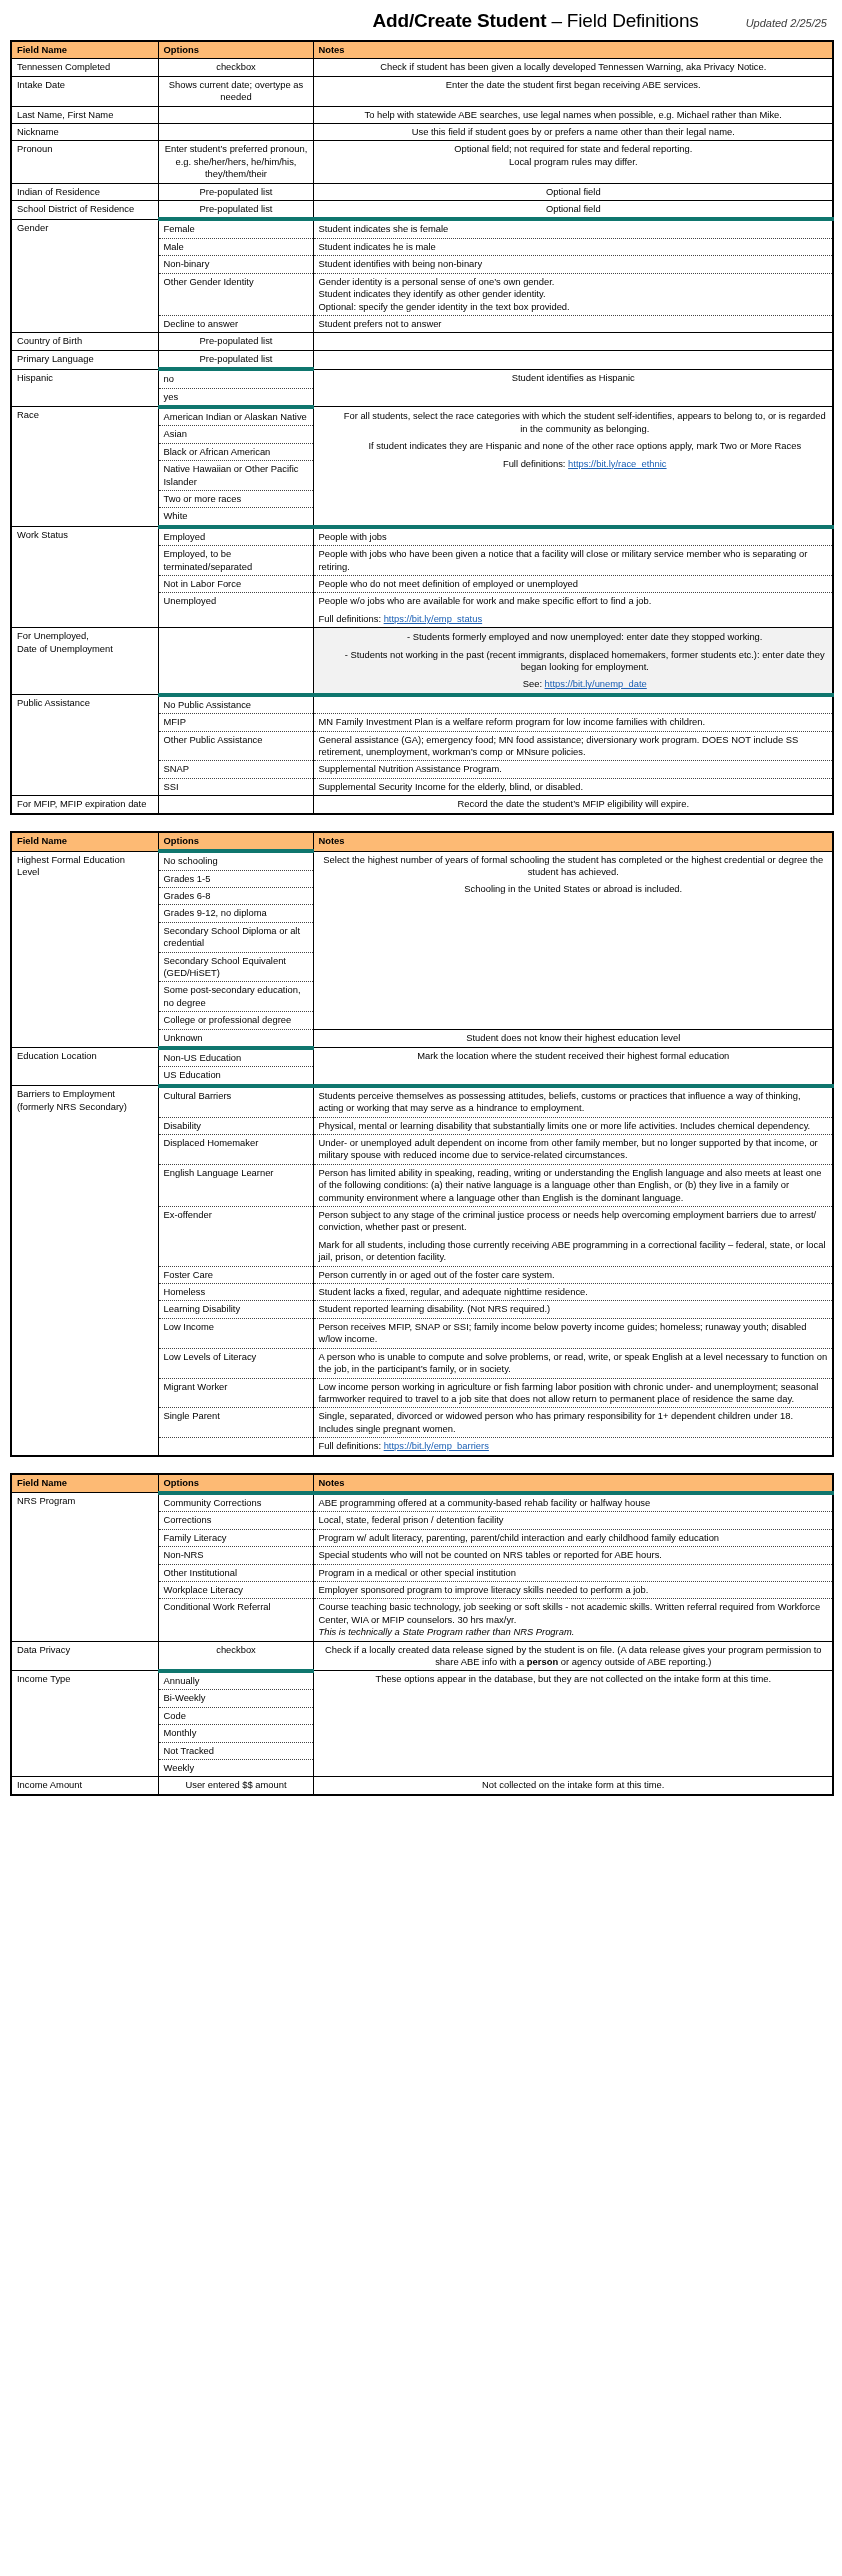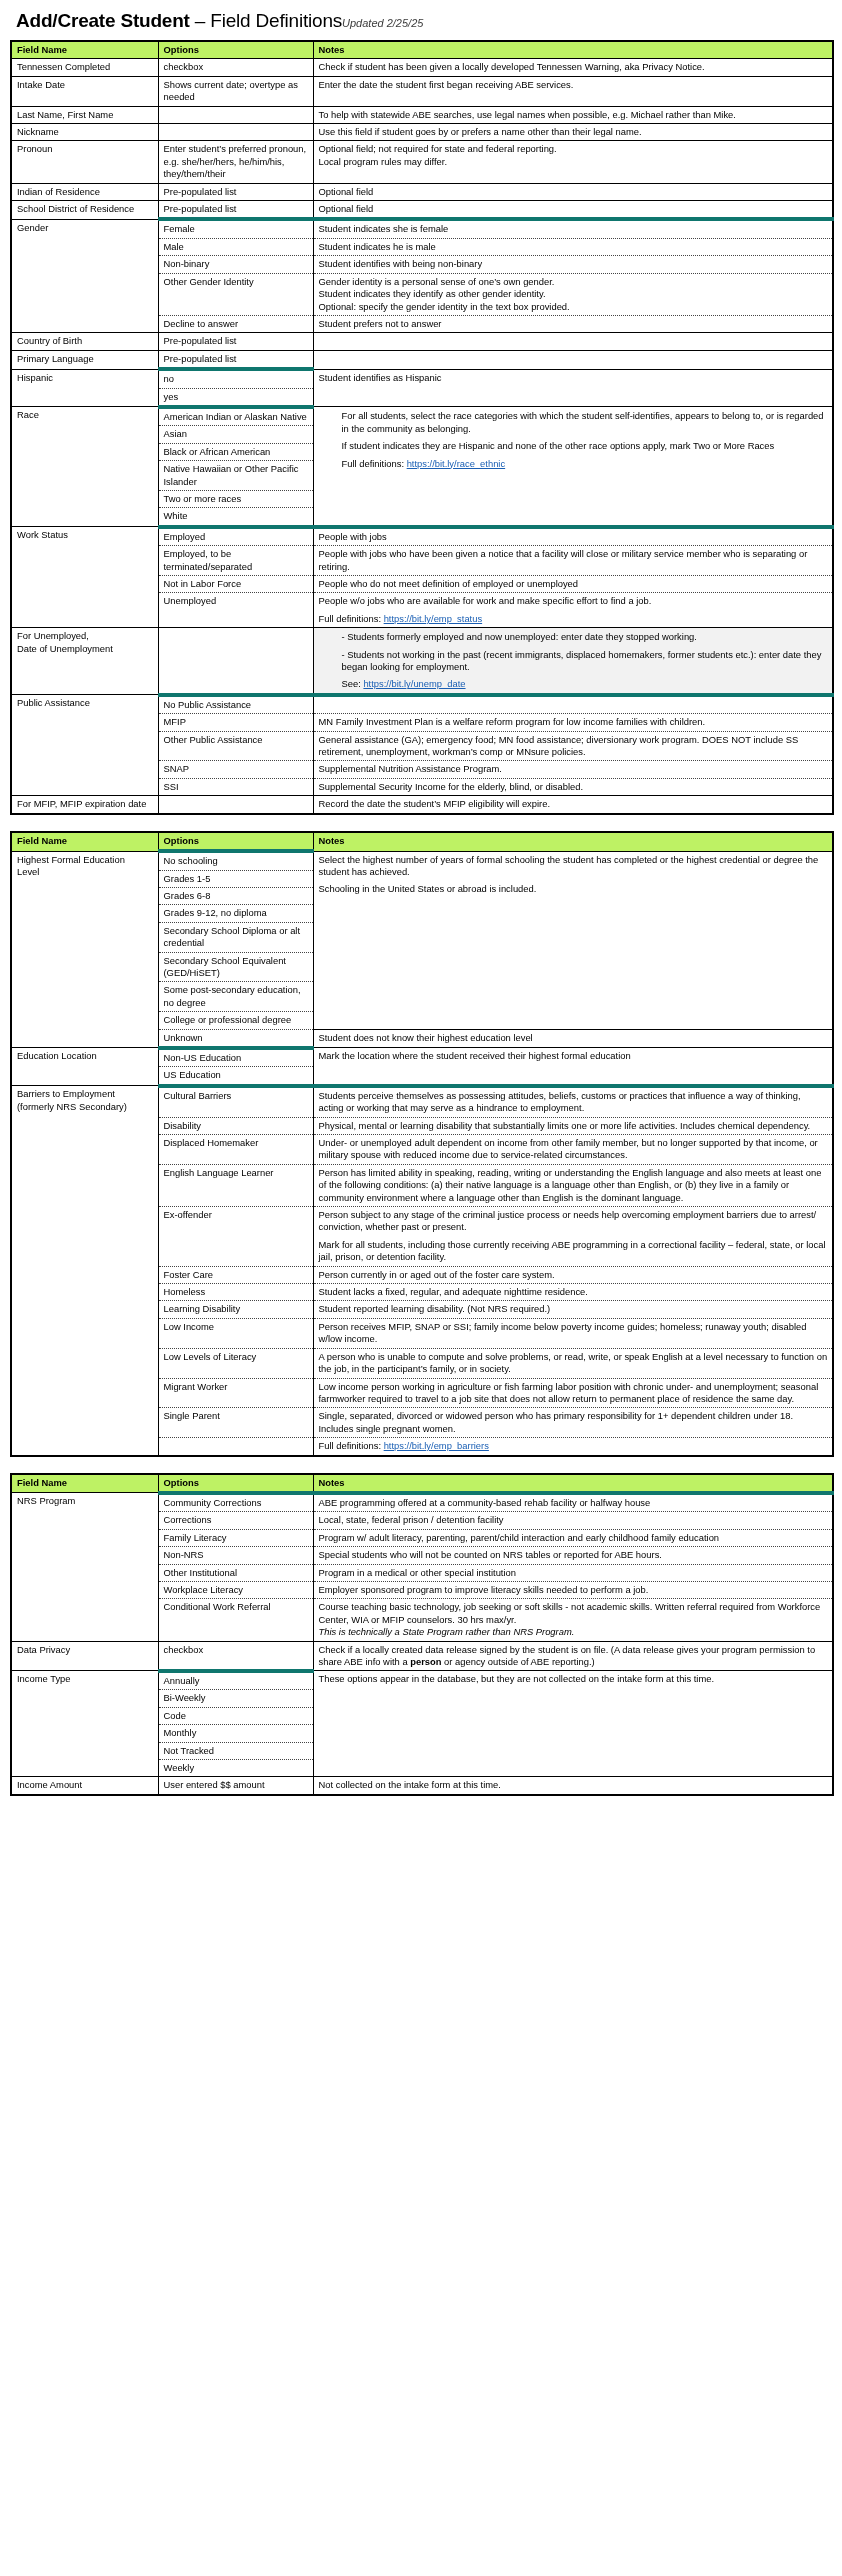--- a/index.html
+++ b/index.html
@@ -16,22 +16,23 @@
   .page {
     width: 843px;
     box-sizing: border-box;
     padding: 6px 10px 10px 10px;
   }
 
   
   .title-row {
     display: flex;
     align-items: baseline;
-    justify-content: flex-start;
+    justify-content: flex-end;
     padding: 4px 4px 8px 6px;
+    gap: 47px;
   }
   .title-main {
     font-size: 19px;
     letter-spacing: -0.2px;
     white-space: nowrap;
   }
   .title-bold {
     font-weight: bold;
   }
   .title-light {
@@ -59,21 +60,21 @@
 
   table.deftable th,
   table.deftable td {
     vertical-align: top;
     padding: 2px 4px 2px 5px;
     font-size: 9.4px;
     line-height: 1.32;
     border: 1px solid #000;
   }
   thead th {
-    background: #bef264;
+    background: #fdba74;
     font-weight: bold;
     font-size: 10.4px;
     border-bottom: 2px solid #000;
     text-align: left;
     padding-top: 3px;
     padding-bottom: 3px;
   }
 
   
   td.field {
@@ -100,21 +101,21 @@
     border-bottom: 1px dotted #444;
   }
   tr.grp-first td.opt,
   tr.grp-first td.notes {
     border-top: 4px solid #0f766e;
   }
   tr.grp-last td.opt,
   tr.grp-last td.notes {
     border-bottom: 1px solid #000;
   }
-  td.nodot { border-top: 1px solid #000 !important; border-bottom: 1px solid #000 !important; }
+  td.nodot { border-top: 1px solid #000 !important; border-bottom: 1px solid #000 !important; text-align: center; }
 
   
   td.shaded { background: #f2f2f2; }
 
   p.np { margin: 0 0 0 0; }
   p.sp { margin: 5px 0 0 0; }
 
   a.link {
     color: #1a5fb4;
     text-decoration: underline;

